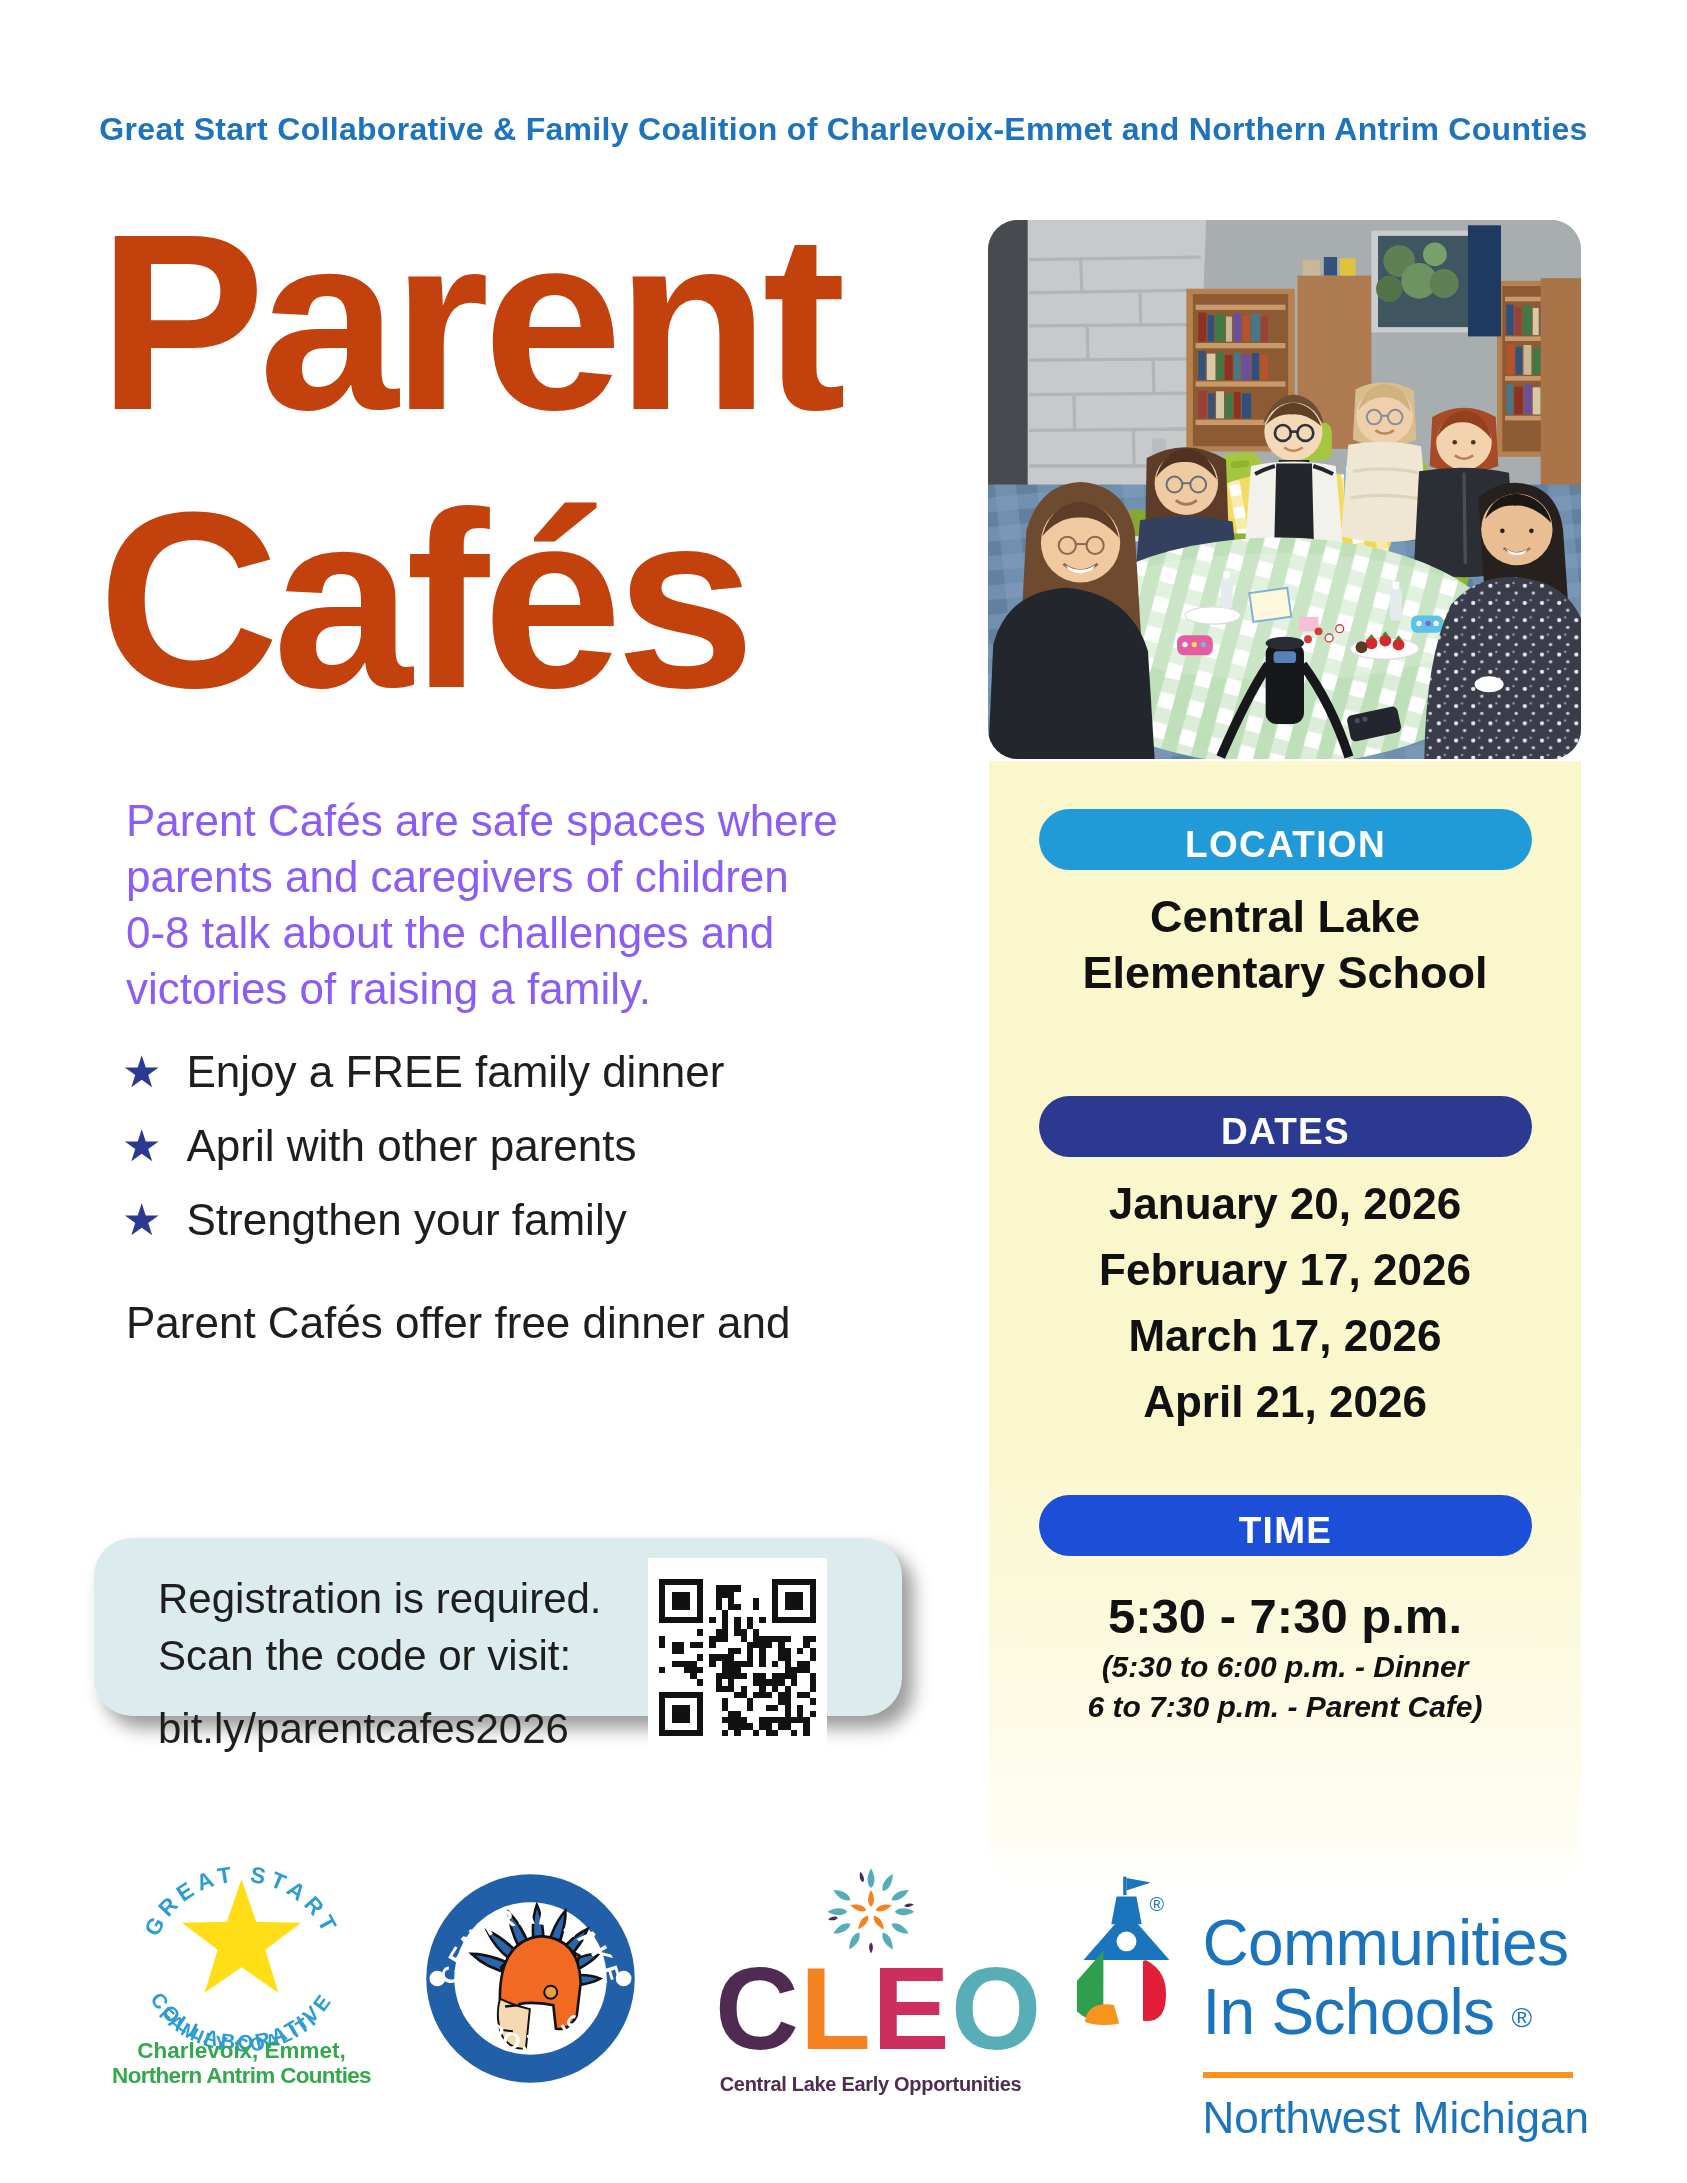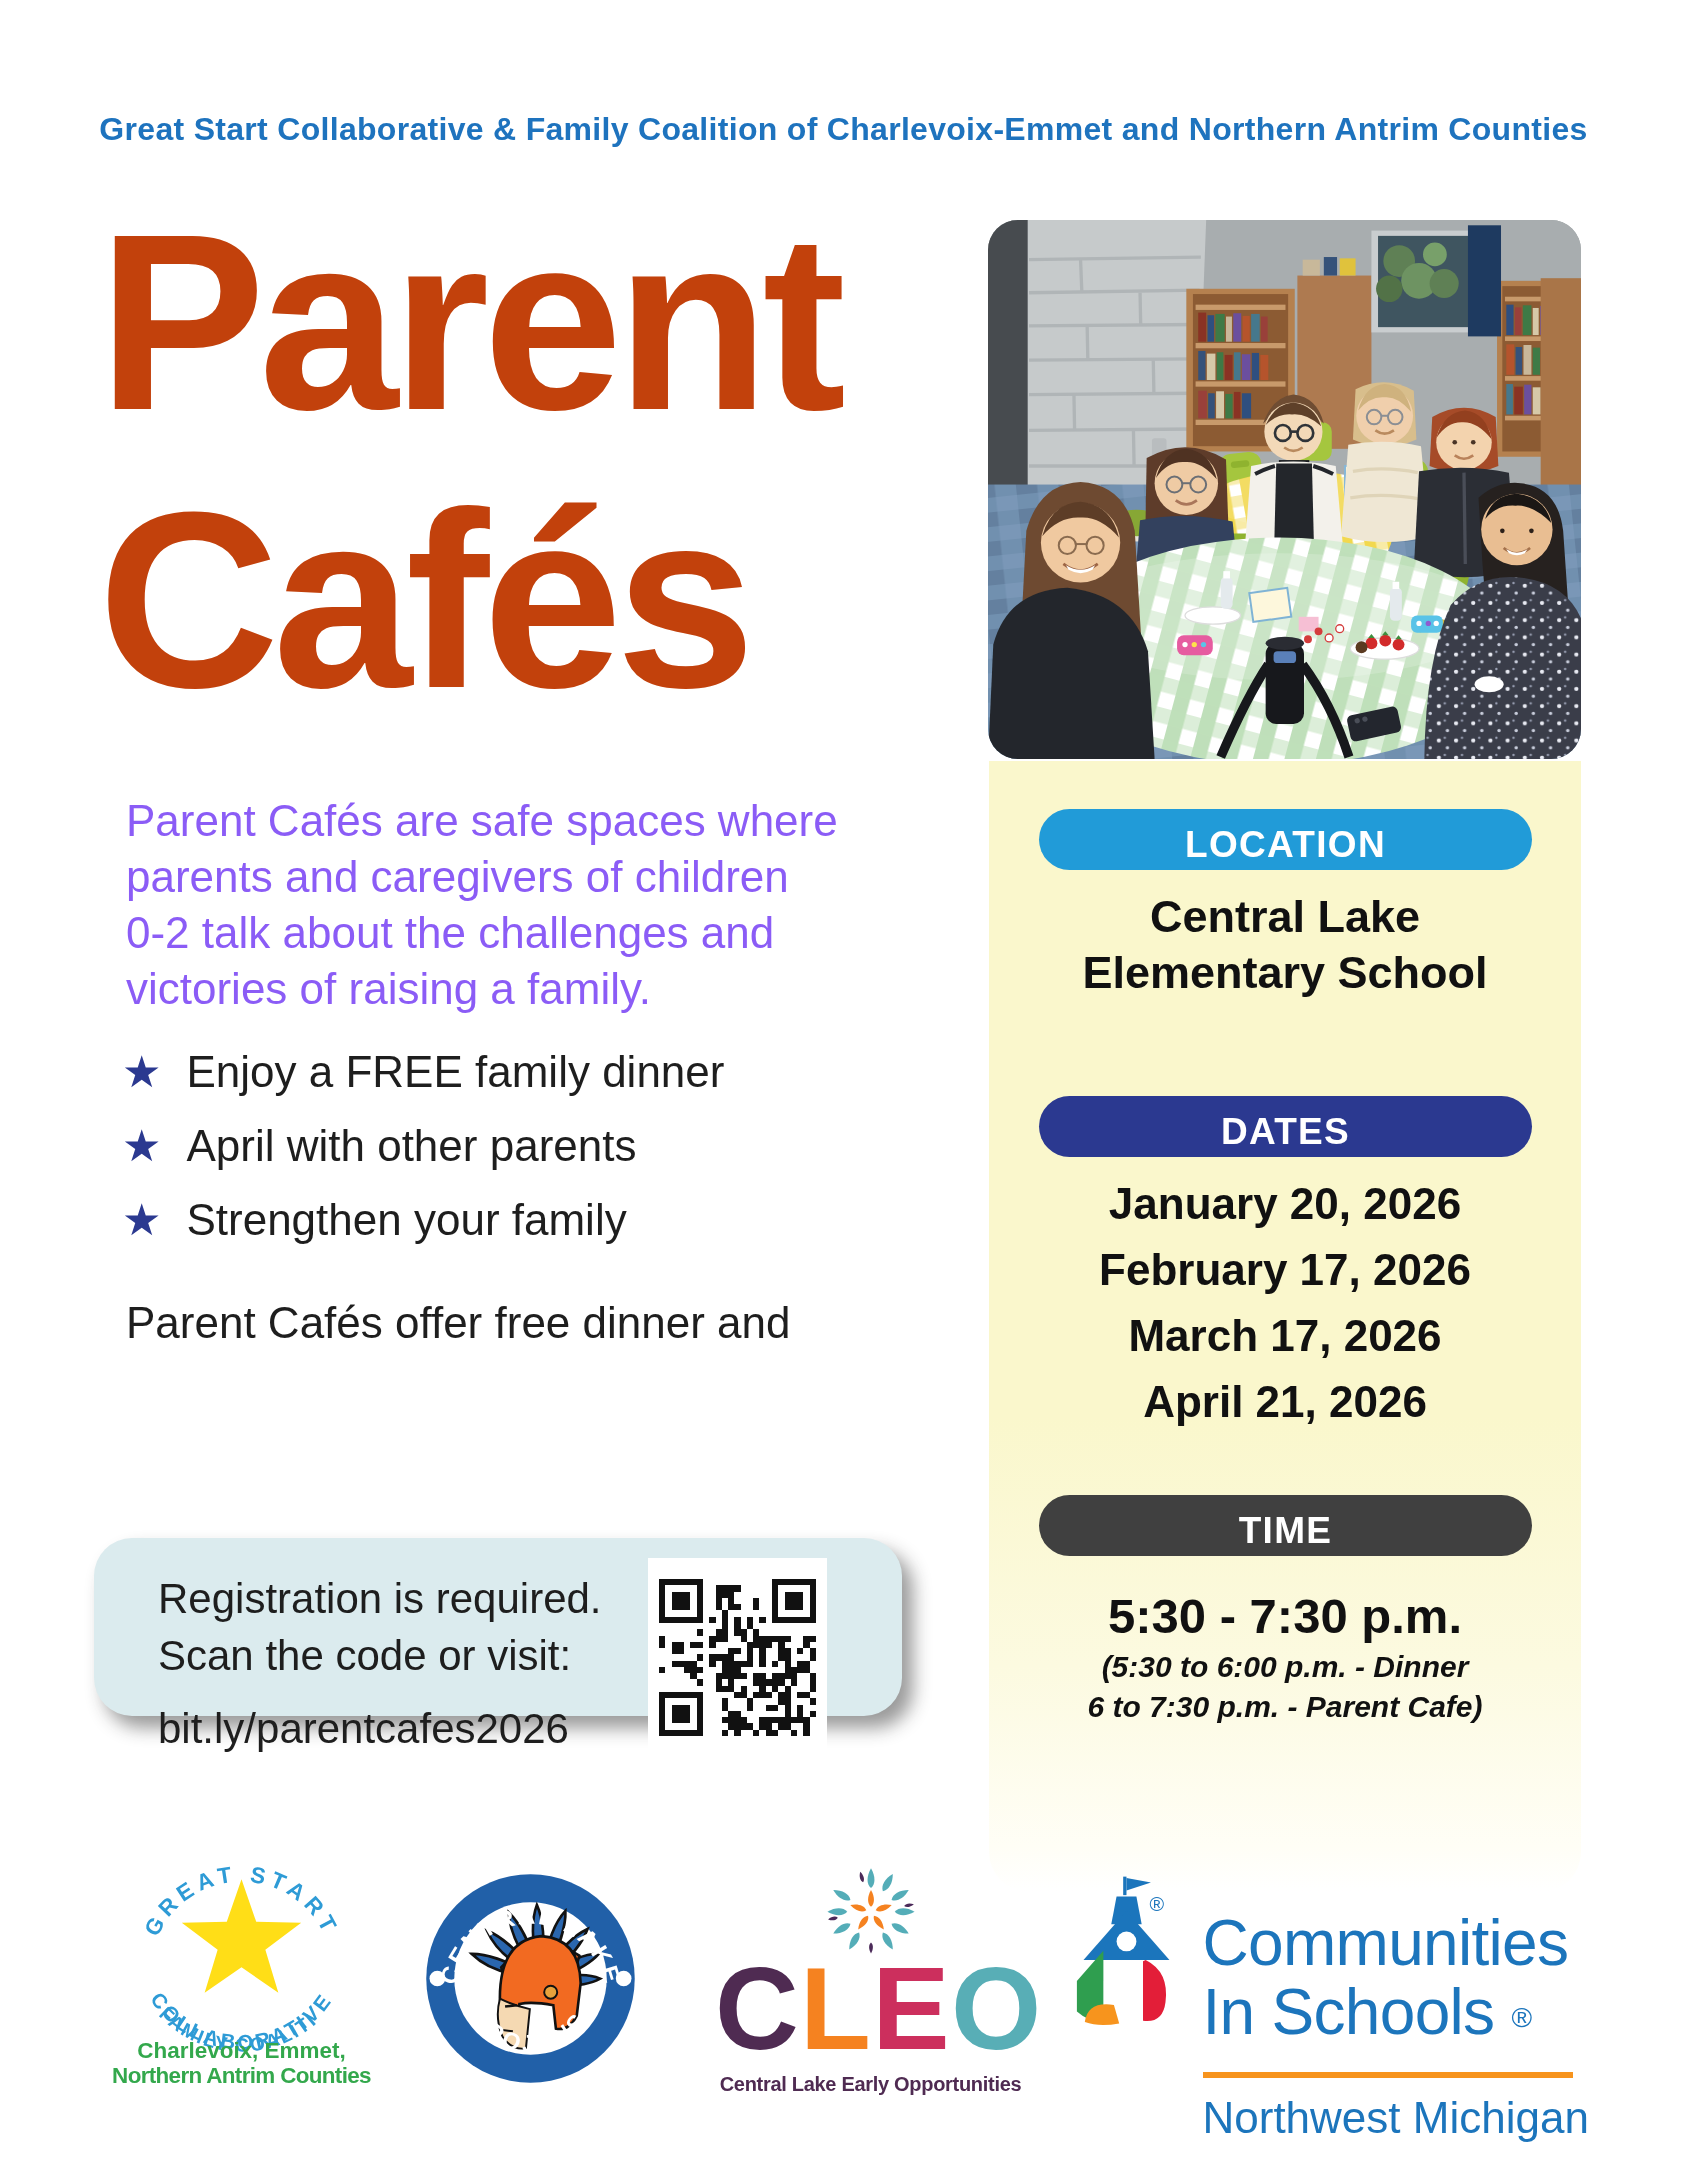--- a/index.html
+++ b/index.html
@@ -19,21 +19,21 @@
   .photo svg{display:block;width:100%;height:100%;}
 
   .side-panel{left:989px;top:761px;width:592px;height:1131px;
     background:linear-gradient(180deg,#FAF7CC 0%,#FAF7CC 58%,#FCFAE0 80%,#FFFEF6 96%,#ffffff 100%);
     border-radius:0 0 40px 40px;}
 
   .pill{left:1039px;width:493px;height:61px;border-radius:36px;color:#ffffff;
         font-weight:bold;font-size:37px;letter-spacing:1.3px;text-align:center;line-height:71px;}
   .pill.location{top:809px;background:#219BD8;}
   .pill.dates{top:1096px;background:#2B3990;}
-  .pill.time{top:1495px;background:#404040;}
+  .pill.time{top:1495px;background:#1d4ed8;}
 
   .side-text{left:989px;width:592px;text-align:center;color:#111111;font-weight:bold;}
   .loc-lines{top:889px;font-size:45px;line-height:56px;}
   .date-lines{top:1171px;font-size:44px;line-height:66px;}
   .time-main{top:1588px;font-size:49px;}
   .time-detail{top:1647px;font-size:30px;line-height:40px;font-style:italic;}
 
   .intro{left:126px;top:793px;font-size:44px;line-height:56px;color:#8b5cf6;}
   .offer{left:126px;top:1295px;font-size:44px;line-height:56px;color:#1e1e1e;}
 
@@ -366,21 +366,21 @@
   <div class="abs pill time">TIME</div>
   <div class="abs side-text time-main">5:30 - 7:30 p.m.</div>
   <div class="abs side-text time-detail">
     <div>(5:30 to 6:00 p.m. - Dinner</div>
     <div>6 to 7:30 p.m. - Parent Cafe)</div>
   </div>
 
   <div class="abs intro">
     <div>Parent Cafés are safe spaces where</div>
     <div>parents and caregivers of children</div>
-    <div>0-2 talk about the challenges and</div>
+    <div>0-8 talk about the challenges and</div>
     <div>victories of raising a family.</div>
   </div>
 
   <div class="abs bullets">
     <div class="bullet-row">
       <span class="bullet-star">★</span>
       <span class="bullet-text">Enjoy a FREE family dinner</span>
     </div>
     <div class="bullet-row">
       <span class="bullet-star">★</span>

